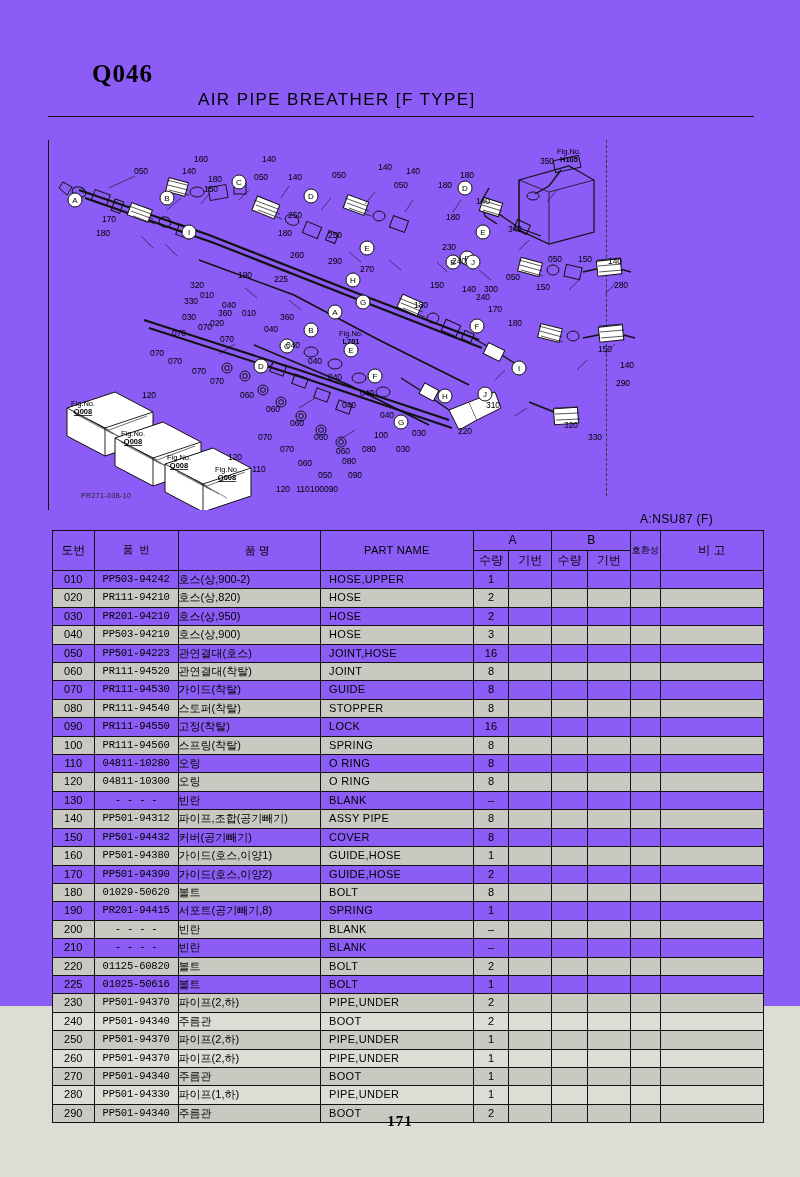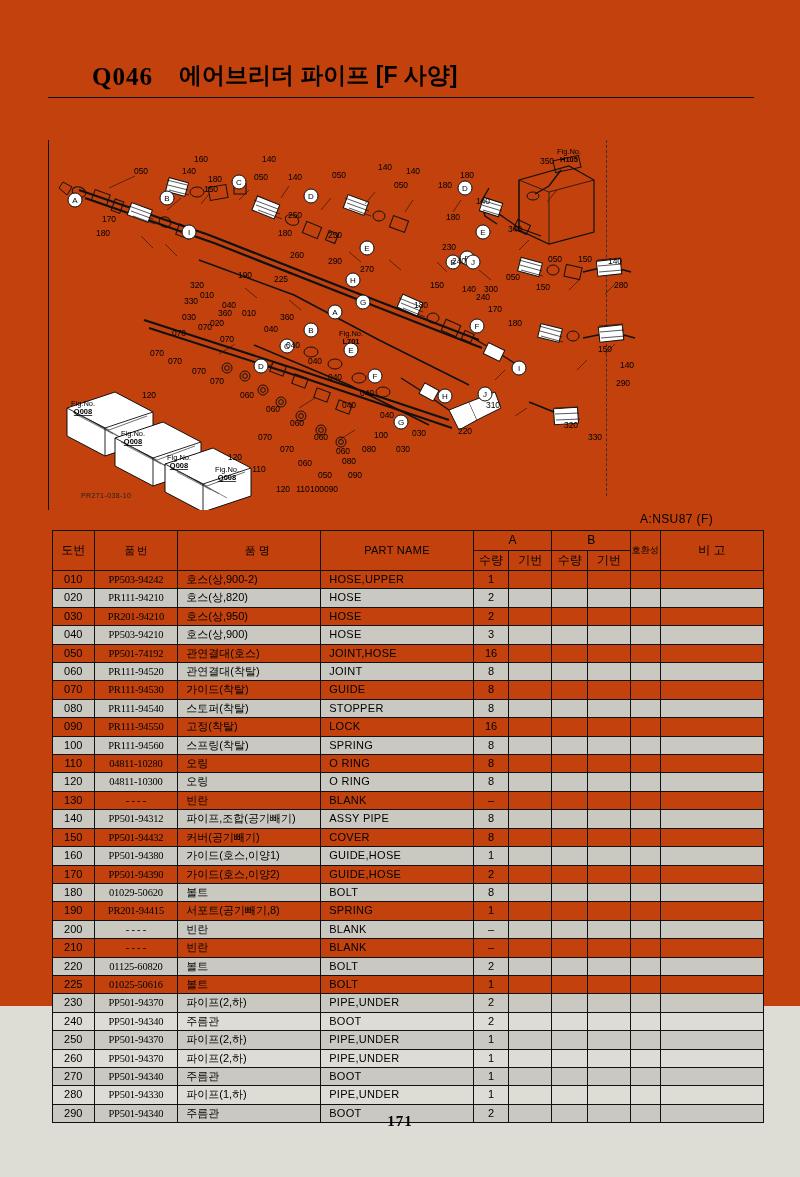--- a/index.html
+++ b/index.html
@@ -6,21 +6,21 @@
   body{
     width:800px;height:1177px;
     background:#ddddd5;
     font-family:"Liberation Sans", sans-serif;
     color:#000;
     position:relative;
     overflow:hidden;
   }
   .page{
     position:absolute;left:0;top:0;width:800px;height:1006px;
-    background:#c2410c;
+    background:#8b5cf6;
   }
   
   .header{
     position:absolute;left:48px;top:60px;width:706px;
   }
   .hdr-row{
     display:flex;align-items:flex-end;gap:26px;
     padding-left:44px;
   }
   .hdr-code{
@@ -63,22 +63,22 @@
   table td,table th{
     border:1px solid #111;
     padding:0;
     height:17px;
     line-height:17px;
     text-align:center;
     font-weight:normal;
   }
   thead td{height:19px;line-height:19px;font-size:12px;}
   .c-no{width:42px;}
-  .c-part{width:86px;font-family:Liberation Serif, serif;font-size:10.5px;letter-spacing:-.2px;}
-  .c-kr{width:132px;text-align:left;padding-left:8px;font-size:11px;}
+  .c-part{width:86px;font-family:Liberation Mono, monospace;font-size:10.5px;letter-spacing:-.2px;}
+  .c-kr{width:132px;text-align:left;padding-left:0;font-size:11px;}
   .c-en{width:148px;text-align:left;padding-left:8px;font-size:11px;letter-spacing:.3px;}
   .c-qa{width:36px;}
   .c-ga{width:44px;}
   .c-qb{width:36px;}
   .c-gb{width:44px;}
   .c-ho{width:30px;margin-top:25px;}
   .c-bi{width:108px;}
   .shade{background:#c9c9c2;}
   .hd-ho{font-size:9px;line-height:11px;}
   tbody tr td{height:17.4px;line-height:17.4px;}
@@ -95,22 +95,22 @@
   .lbl{font-size:8.5px;font-family:"Liberation Sans",sans-serif;}
 </style>
 </head>
 <body>
 
 <div class="page">
 
   <div class="header">
     <div class="hdr-row">
       <div class="hdr-code">Q046</div>
-      <div class="hdr-kr">에어브리더 파이프 [F 사양]</div>
     </div>
+    <div class="hdr-en">AIR PIPE BREATHER [F TYPE]</div>
     <div class="hdr-rule"></div>
   </div>
 
   <div class="illus">
     <div class="vline"></div>
 
     <svg width="706" height="372" viewBox="0 0 706 372">
       <g stroke="#111" fill="none" stroke-width="1">
 
         <path d="M30 50 L160 95 L300 150 L430 200" stroke-width="2.2"></path>
@@ -516,21 +516,21 @@
             <td class="c-en">HOSE</td>
             <td class="c-qa">3</td>
             <td class="c-ga"></td>
             <td class="c-qb"></td>
             <td class="c-gb"></td>
             <td class="c-ho"></td>
             <td class="c-bi"></td>
           </tr>
           <tr>
             <td class="c-no">050</td>
-            <td class="c-part">PP501-74192</td>
+            <td class="c-part">PP501-94223</td>
             <td class="c-kr">관연결대(호스)</td>
             <td class="c-en">JOINT,HOSE</td>
             <td class="c-qa">16</td>
             <td class="c-ga"></td>
             <td class="c-qb"></td>
             <td class="c-gb"></td>
             <td class="c-ho"></td>
             <td class="c-bi"></td>
           </tr>
           <tr class="shade">

